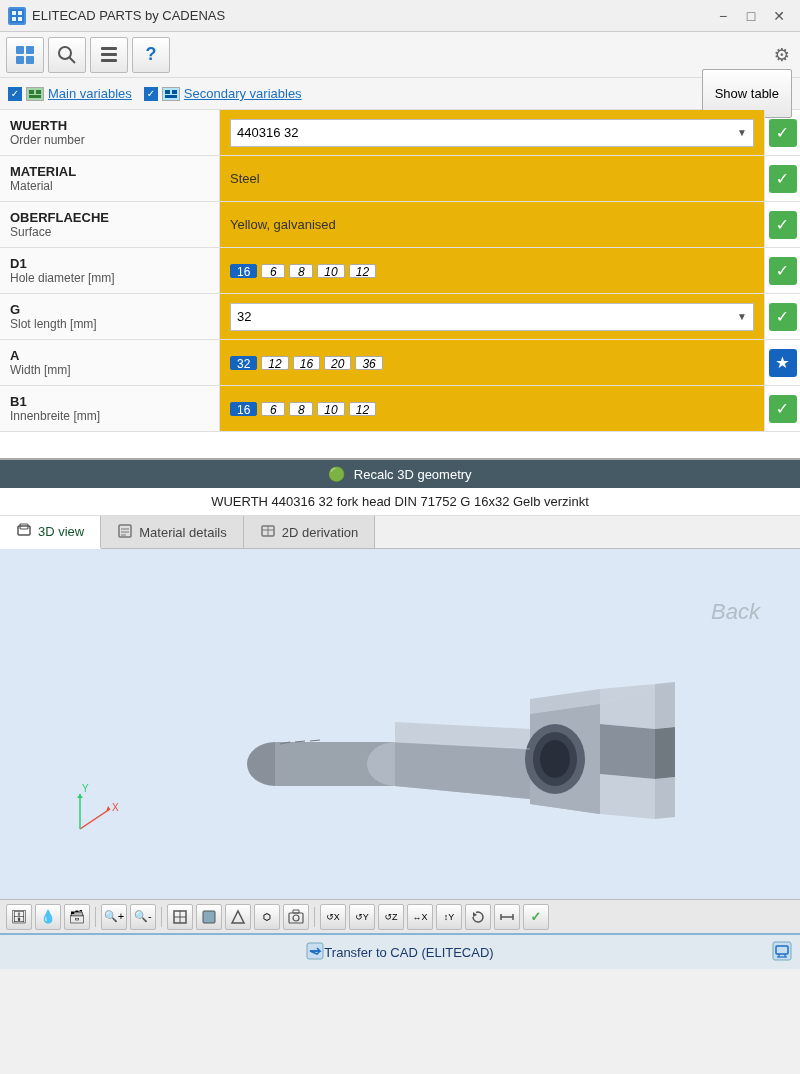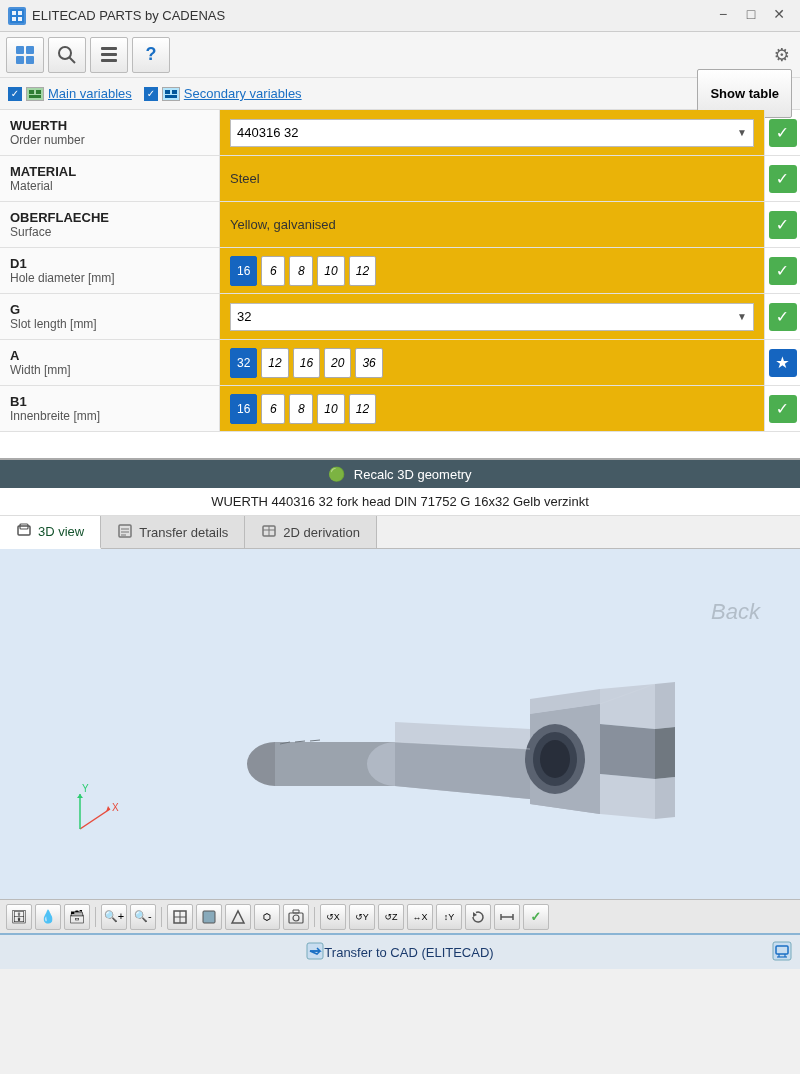--- a/index.html
+++ b/index.html
@@ -3,20 +3,21 @@
   <meta charset="utf-8">
   <style>
     * { box-sizing: border-box; margin: 0; padding: 0; }
     body { font-family: 'Segoe UI', Arial, sans-serif; font-size: 13px; background: #f0f0f0; width: 800px; height: 1074px; overflow: hidden; }
 
     
     .title-bar {
       background: #f0f0f0;
       border-bottom: 1px solid #ccc;
       display: flex;
+      align-items: center;
       justify-content: space-between;
       padding: 4px 8px;
       height: 32px;
     }
     .title-bar-left { display: flex; align-items: center; gap: 6px; }
     .title-bar-icon { width: 18px; height: 18px; background: #4a90d9; border-radius: 2px; display: flex; align-items: center; justify-content: center; color: white; font-size: 10px; font-weight: bold; }
     .title-bar-title { font-size: 13px; color: #333; }
     .title-bar-controls { display: flex; gap: 2px; }
     .title-bar-btn { width: 26px; height: 20px; border: none; background: transparent; cursor: pointer; font-size: 14px; color: #555; display: flex; align-items: center; justify-content: center; }
 
@@ -58,21 +59,20 @@
     .var-icon { width: 18px; height: 14px; background: #c8e6c9; border: 1px solid #aaa; display: flex; align-items: center; justify-content: center; font-size: 8px; }
     .var-link { color: #1a6fc4; text-decoration: underline; cursor: pointer; font-size: 13px; }
     .show-table-btn {
       margin-left: auto;
       padding: 16px 12px;
       border: 1px solid #aaa;
       background: linear-gradient(to bottom, #fff, #e8e8e8);
       cursor: pointer;
       font-size: 13px;
       border-radius: 2px;
-      font-weight: bold;
     }
 
     
     .params-container {
       background: white;
       border-bottom: 2px solid #aaa;
       overflow-y: auto;
       height: 350px;
     }
     .param-row {
@@ -133,21 +133,21 @@
       align-items: center;
       justify-content: space-between;
       cursor: pointer;
       font-size: 13px;
     }
     .dropdown-arrow { color: #555; font-size: 10px; }
     .value-text { font-size: 13px; color: #333; }
 
     
     .tag-btn {
-      height: 30px;
+      height: 14px;
       min-width: 24px;
       padding: 0 6px;
       border: 1px solid #aaa;
       background: white;
       cursor: pointer;
       font-size: 12px;
       border-radius: 2px;
     }
     .tag-btn.active {
       background: #1565c0;
@@ -481,21 +481,21 @@
   </div>
   <div class="view-tab">
     <span class="view-tab-icon">
       <svg width="16" height="16" viewBox="0 0 16 16">
         <rect x="2" y="2" width="12" height="12" rx="1" fill="none" stroke="#777" stroke-width="1.5"></rect>
         <line x1="4" y1="6" x2="12" y2="6" stroke="#777" stroke-width="1"></line>
         <line x1="4" y1="9" x2="12" y2="9" stroke="#777" stroke-width="1"></line>
         <line x1="4" y1="12" x2="9" y2="12" stroke="#777" stroke-width="1"></line>
       </svg>
     </span>
-    <span>Transfer details</span>
+    <span>Material details</span>
   </div>
   <div class="view-tab">
     <span class="view-tab-icon">
       <svg width="16" height="16" viewBox="0 0 16 16">
         <rect x="2" y="3" width="12" height="10" rx="1" fill="none" stroke="#777" stroke-width="1.5"></rect>
         <line x1="2" y1="7" x2="14" y2="7" stroke="#777" stroke-width="1"></line>
         <line x1="8" y1="3" x2="8" y2="13" stroke="#777" stroke-width="1"></line>
       </svg>
     </span>
     <span>2D derivation</span>

